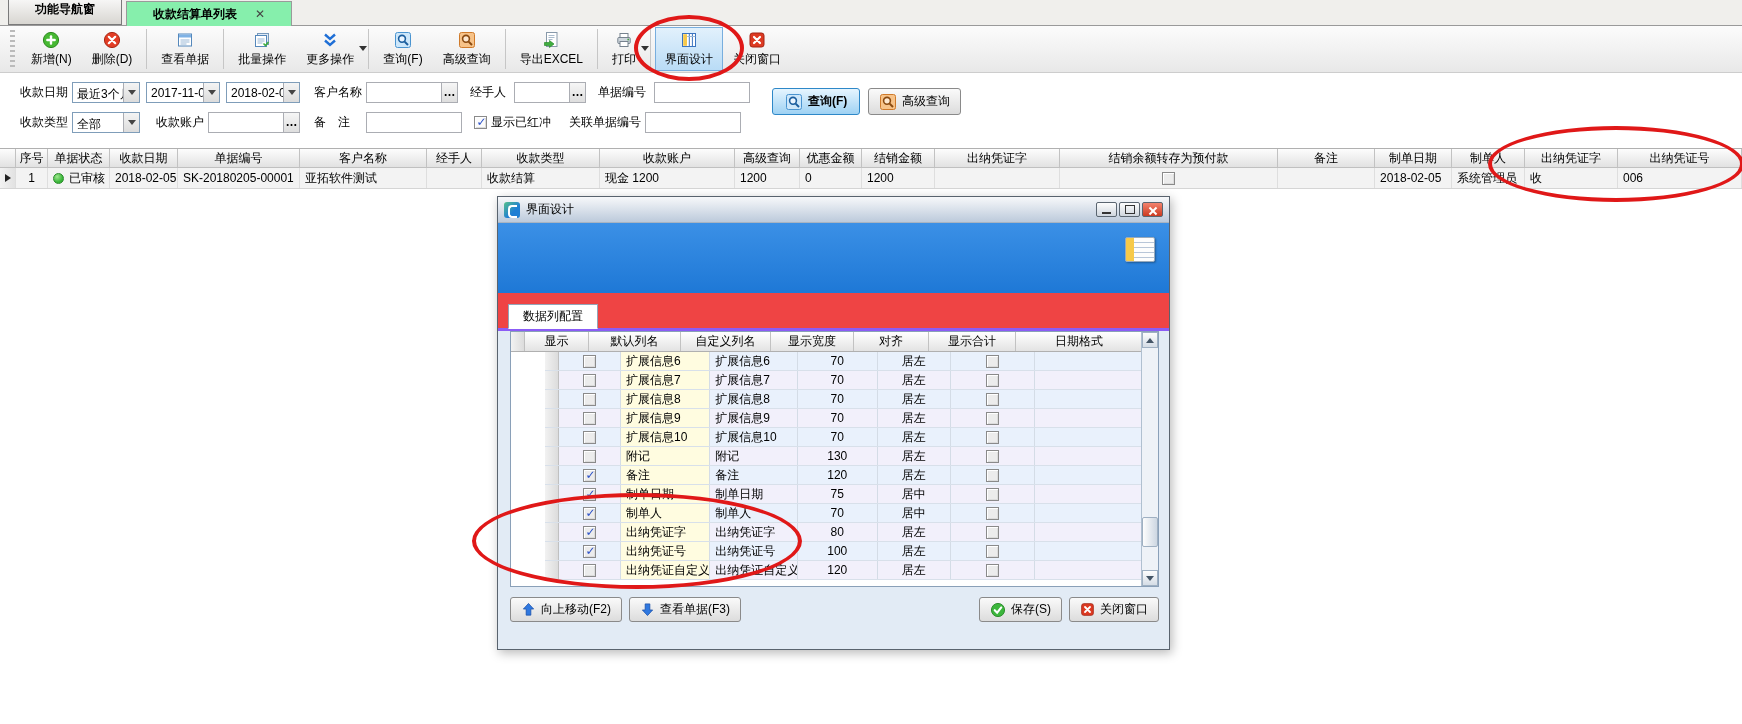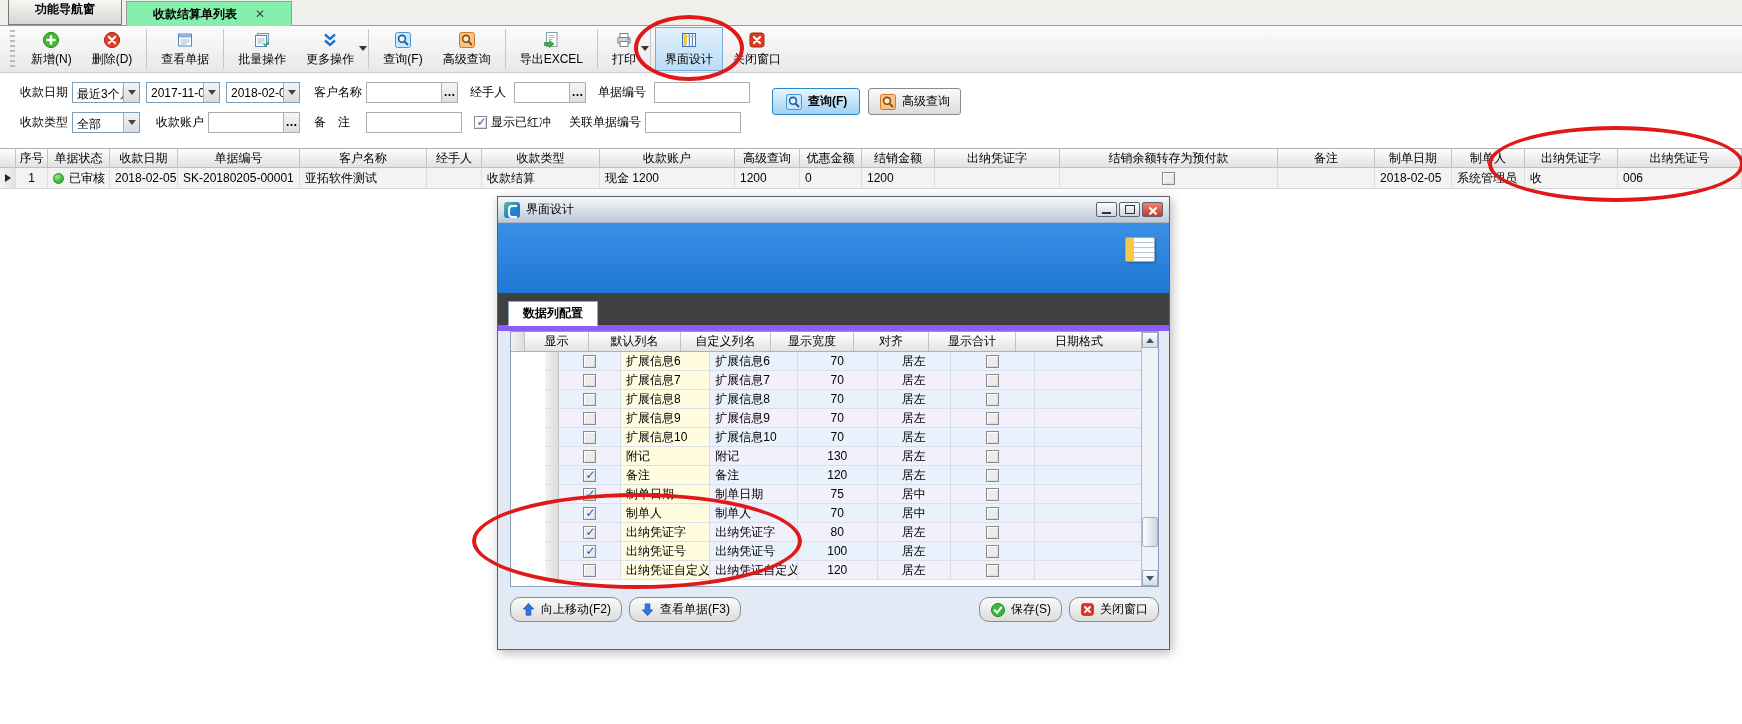--- a/index.html
+++ b/index.html
@@ -73,41 +73,41 @@
   .wc-close { background:linear-gradient(#f2836f,#cc3a20); }
   .wc-close::before, .wc-close::after { content:""; position:absolute; left:4.5px; top:6.5px; width:10px; height:2px; background:#fff; }
   .wc-close::before { transform:rotate(45deg); } .wc-close::after { transform:rotate(-45deg); }
 
   .dlg-banner { height:70px; background:linear-gradient(#3b90e6,#1e78d6); position:relative; padding:13px 0 0 20px; }
   .dlg-banner-title { color:#ffff00; font-weight:bold; font-size:13px; }
   .dlg-banner-sub { color:#fff; margin-top:6px; }
   .banner-icon { position:absolute; right:14px; top:14px; width:30px; height:25px; background:#fdfdfd; border:1px solid #9ab; border-radius:2px; box-shadow:1px 1px 2px rgba(0,0,0,.3);
     background-image:linear-gradient(90deg,#f6c94a 0 8px,transparent 8px), repeating-linear-gradient(#0000 0 4px,#b8c6d8 4px 5px); }
 
-  .dlg-tabstrip { height:38px; background:#404040; position:relative; border-bottom:6px solid #8b5cf6;font-weight:bold; }
+  .dlg-tabstrip { height:38px; background:#ef4444; position:relative; border-bottom:3px solid #8b5cf6; }
   .dlg-tab { position:absolute; left:10px; bottom:-1px; height:25px; padding:0 14px; background:#fff; border:1px solid #93a5b8; border-bottom:1px solid #fff; display:flex; align-items:center; }
 
   .dlg-table { position:absolute; left:12px; top:134px; width:649px; height:256px; background:#fff; border:1px solid #8aa0b8; }
   .dt-head { display:flex; height:20px; background:linear-gradient(#fff,#e3e3e3); border-bottom:1px solid #b0b0b0; }
   .dt-hcell { display:flex; align-items:center; justify-content:center; border-right:1px solid #c2c2c2; overflow:hidden; white-space:nowrap; }
   .dt-row { display:flex; height:19px; border-bottom:1px solid #d8e0ea;margin-left:34px; }
   .dt-cell { display:flex; align-items:center; padding-left:5px; border-right:1px solid #d4dce6; overflow:hidden; white-space:nowrap; }
   .dt-cell.center { justify-content:center; padding-left:0; }
   .dt-sel { background:linear-gradient(90deg,#f2f2f2,#dcdcdc); border-right:1px solid #c0c0c0; flex:none; }
   .row-even .dt-cell { background:#e9f1fc; } .row-odd .dt-cell { background:#f2f0fb; }
   .dt-cell.yellow { background:#fffce0 !important; }
   .dt-scroll { position:absolute; right:0; top:0; width:17px; height:100%; background:#eef2f7; border-left:1px solid #b0c0d0; }
   .sb-btn { position:absolute; left:0; width:16px; height:16px; background:linear-gradient(#fdfdfd,#d5dde6); border:1px solid #9fb0c2; display:flex; align-items:center; justify-content:center; }
   .sb-up { top:0; } .sb-down { bottom:0; }
   .sb-up::after { content:""; border-left:4px solid transparent; border-right:4px solid transparent; border-bottom:5px solid #456; }
   .sb-down::after { content:""; border-left:4px solid transparent; border-right:4px solid transparent; border-top:5px solid #456; }
   .sb-thumb { position:absolute; left:0; top:185px; width:16px; height:30px; background:linear-gradient(90deg,#fdfdfd,#cdd7e2); border:1px solid #9fb0c2; border-radius:2px; }
 
   .dlg-buttons { position:absolute; left:12px; top:400px; width:649px; display:flex; align-items:center; }
-  .dbtn { height:25px; padding:0 10px; display:flex; align-items:center; gap:5px; background:linear-gradient(#fafafa,#dcdcdc); border:1px solid #8a8a8a; border-radius:10px; margin-right:7px; white-space:nowrap; }
+  .dbtn { height:25px; padding:0 10px; display:flex; align-items:center; gap:5px; background:linear-gradient(#fafafa,#dcdcdc); border:1px solid #8a8a8a; border-radius:3px; margin-right:7px; white-space:nowrap; }
   .dbtn-right { margin-left:auto; margin-right:0; } .dbtn-right2 { margin-right:0; margin-left:7px; }
 </style>
 </head>
 <body>
 
 <div class="screen">
 
   <div class="tabstrip">
     <div class="tab inactive">
       <span>功能导航窗</span>

